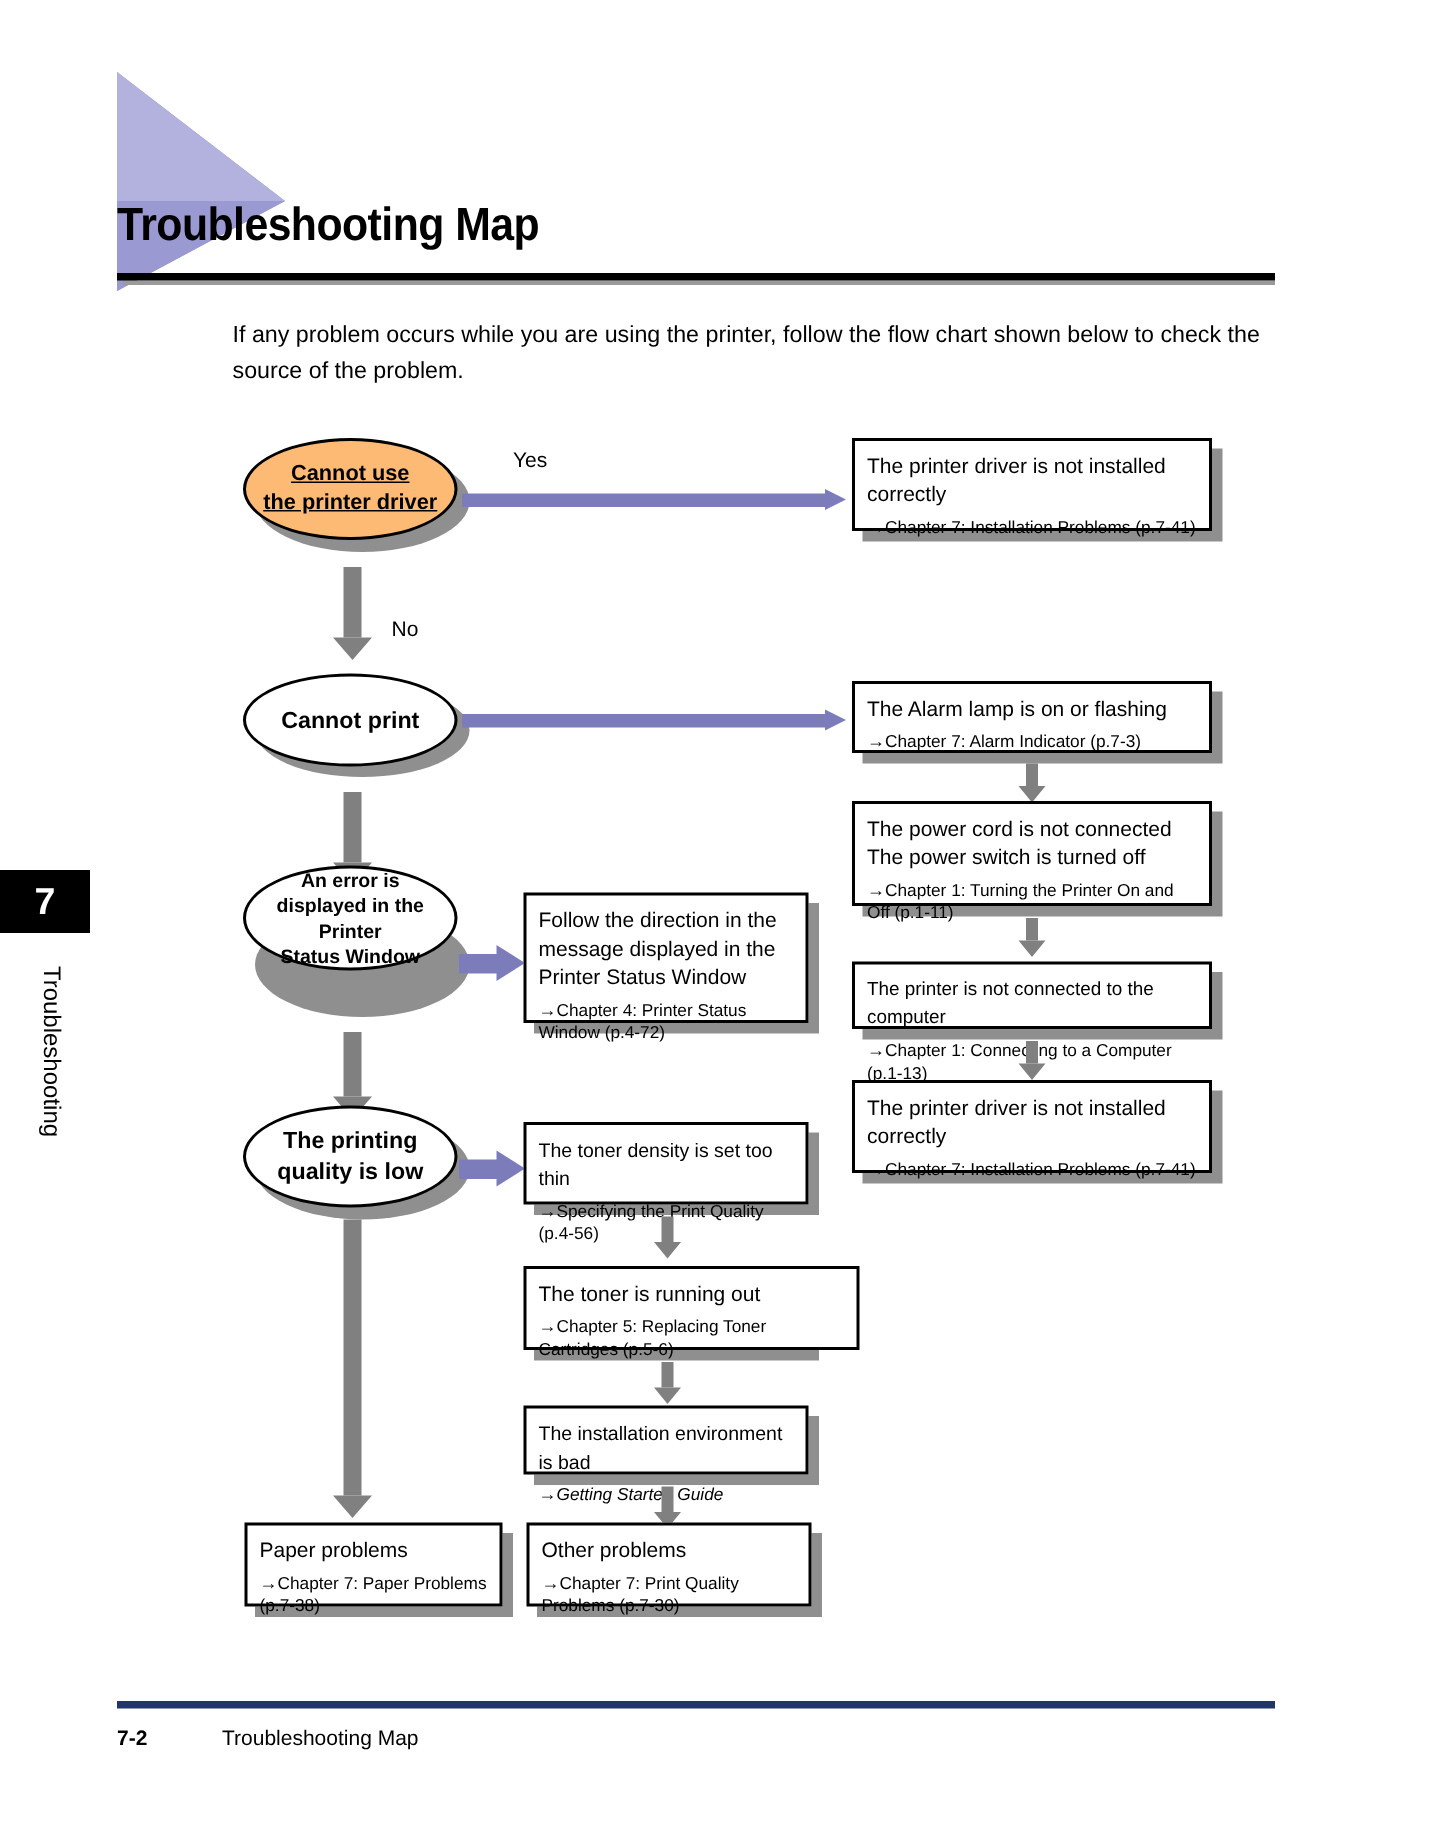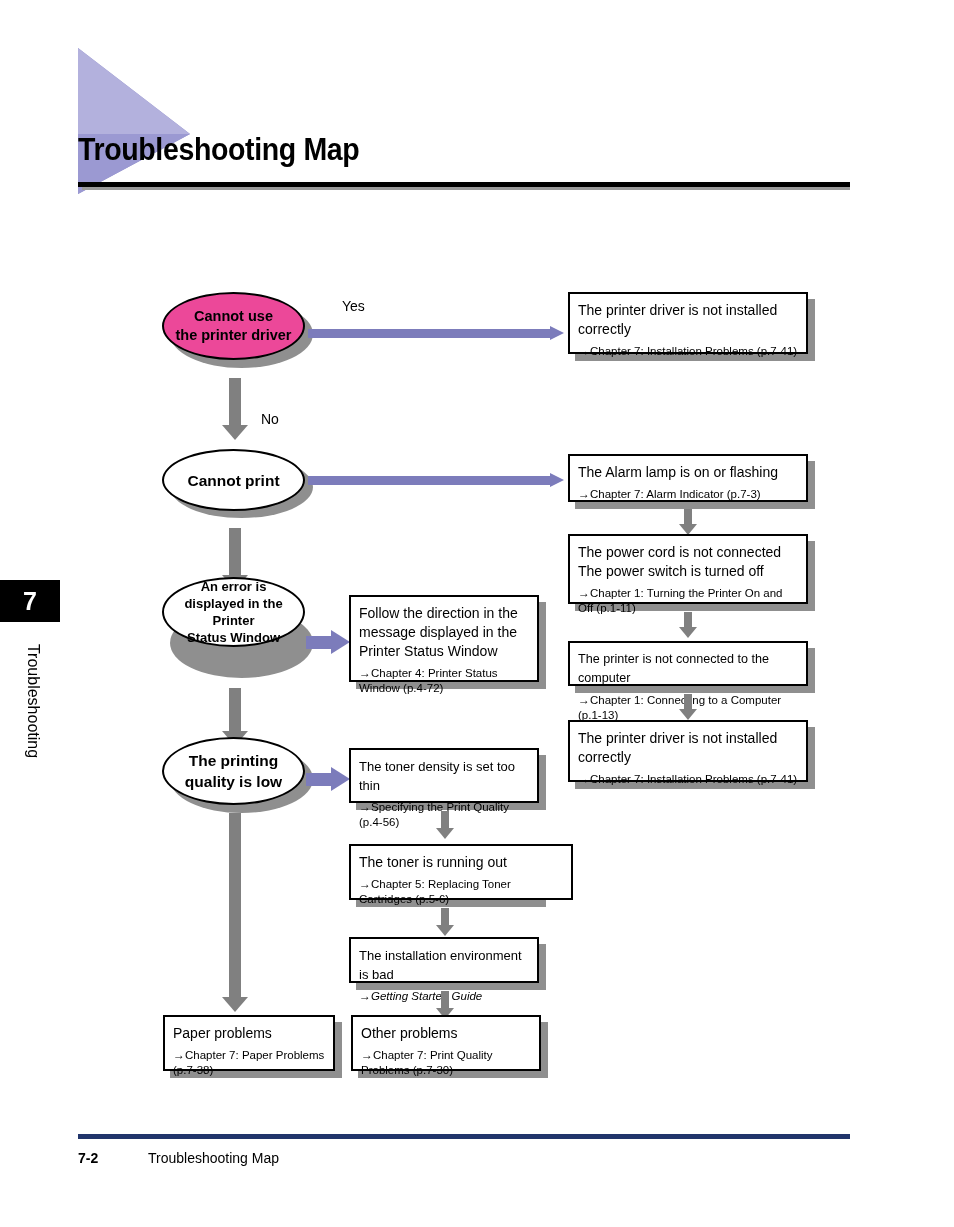--- a/index.html
+++ b/index.html
@@ -141,21 +141,21 @@
     position: absolute;
     border-radius: 50%;
     border: 2px solid #000000;
     background: #ffffff;
     display: flex;
     align-items: center;
     justify-content: center;
     text-align: center;
     box-sizing: border-box;
   }
-  .ellipse.filled { background: #ec4899; }
+  .ellipse.filled { background: #fdba74; text-decoration: underline; }
   .ellipse-text {
     font-weight: bold;
     color: #000000;
     line-height: 18px;
     padding: 0 6px;
   }
   .ellipse-text.sz-lg { font-size: 15.5px; line-height: 21px; }
   .ellipse-text.sz-md { font-size: 14.5px; line-height: 19px; }
   .ellipse-text.sz-sm { font-size: 13px; line-height: 17px; }
 
@@ -256,20 +256,21 @@
   <svg class="hdr-triangle" viewBox="0 0 112 146">
     <polygon points="0,0 112,86 0,146" fill="#8d8bc9"></polygon>
     <polygon points="0,0 112,86 0,86" fill="#b3b1dd"></polygon>
     <polygon points="0,86 112,86 0,146" fill="#9b99d2"></polygon>
   </svg>
 
   <div class="hdr-rule-shadow"></div>
   <div class="hdr-rule"></div>
   <div class="page-title">Troubleshooting Map</div>
 
+  <div class="intro">If any problem occurs while you are using the printer, follow the flow chart shown below to check the source of the problem.</div>
 
   <div class="tab-box"></div>
   <div class="tab-num">7</div>
   <div class="tab-label">Troubleshooting</div>
 
   <div class="ellipse-shadow" style="left:170px; top:300px; width:143px; height:68px;"></div>
   <div class="ellipse filled" style="left:162px; top:292px; width:143px; height:68px;">
     <div class="ellipse-text sz-md">Cannot use<br>the printer driver</div>
   </div>
 

